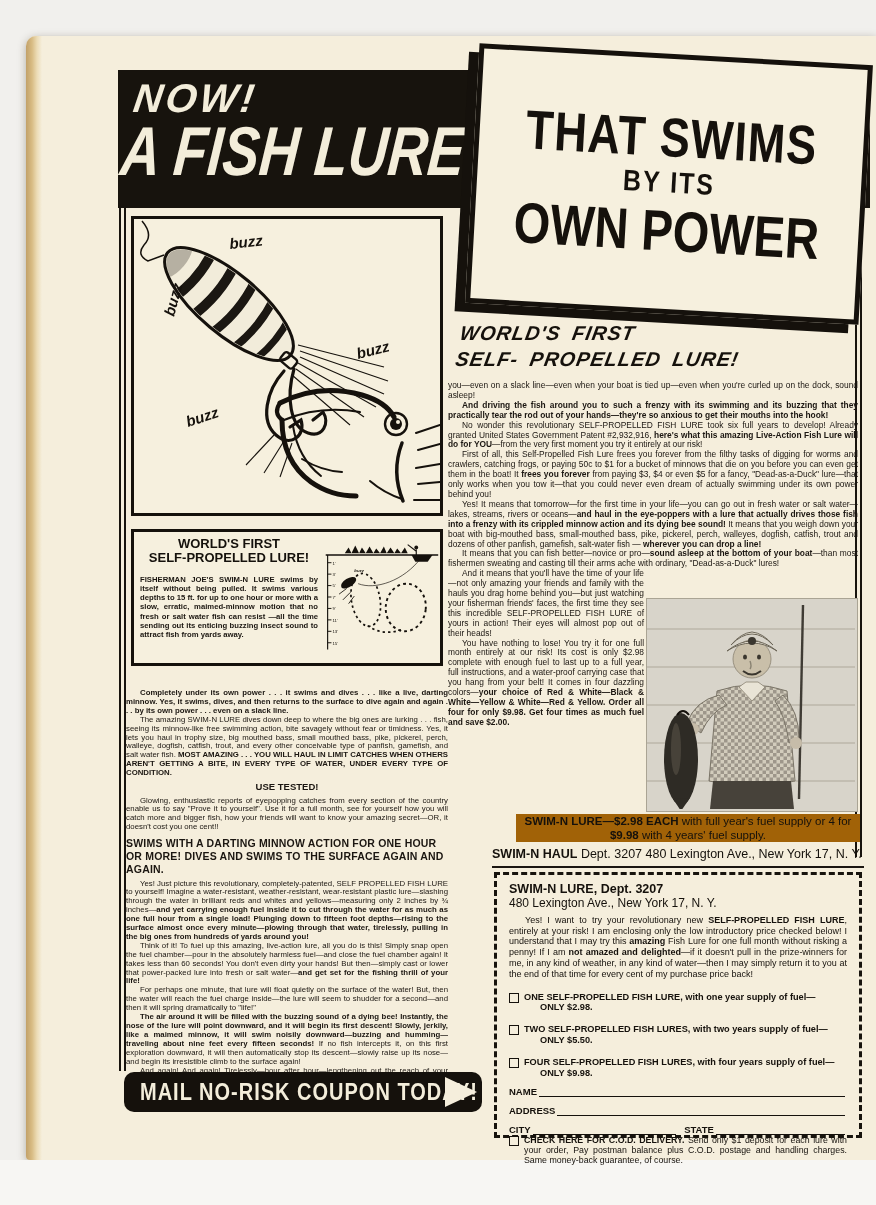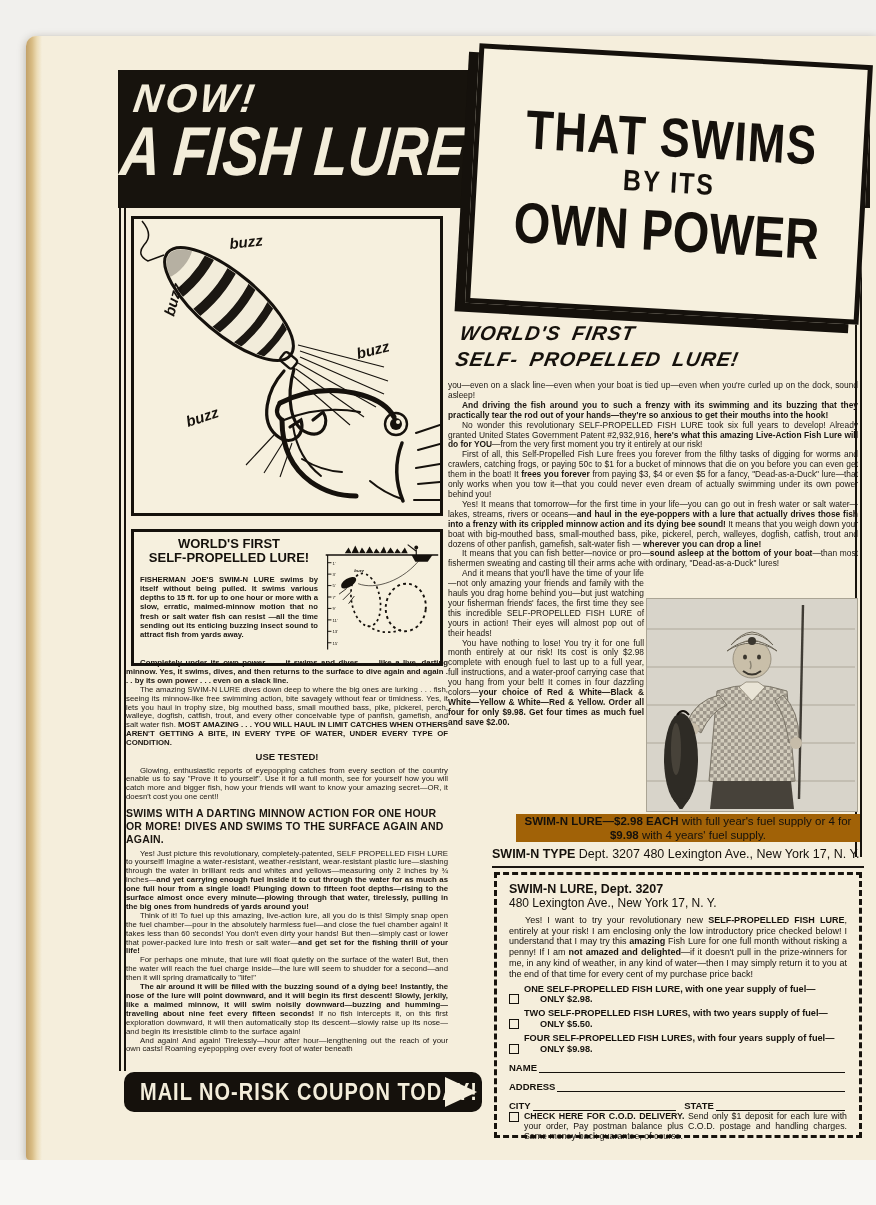--- a/index.html
+++ b/index.html
@@ -31,21 +31,21 @@
   
   .illu-box{position:absolute;left:131px;top:216px;width:312px;height:300px;background:#f6f0de;
             border:3px solid #15110c;box-sizing:border-box;z-index:2;}
   .info-box{position:absolute;left:131px;top:529px;width:312px;height:137px;background:#f6f0de;
             border:3px solid #15110c;box-sizing:border-box;display:flex;padding:5px 4px 4px 6px;z-index:2;}
   .info-text{width:178px;flex:none;}
   .info-title{text-align:center;font:900 13px/1.1 "Liberation Sans",sans-serif;color:#15110c;}
   .info-body{margin-top:9px;font:700 7.7px/1.2 "Liberation Sans",sans-serif;text-align:justify;color:#1b1611;}
   .info-diagram{flex:1;padding-left:2px;}
   
-  .lcol{position:absolute;left:126px;top:659px;width:322px;height:398px;overflow:hidden;
+  .lcol{position:absolute;left:126px;top:689px;width:322px;height:398px;overflow:hidden;
         font:400 7.8px/8.9px "Liberation Sans",sans-serif;text-align:justify;z-index:2;}
   .lcol p,.rcol p{margin:0;text-indent:14px;}
   .h-use{font:700 9.5px/1.1 "Liberation Sans",sans-serif;text-align:center;margin:4px 0;text-indent:0;}
   .h-swims{font:700 10.5px/1.25 "Liberation Sans",sans-serif;text-align:left;margin:5px 0 3px 0;text-indent:0;letter-spacing:.2px;}
   .subhead{position:absolute;left:458px;top:320px;z-index:2;color:#15110c;
         font:italic 900 20px/1.3 "Liberation Sans",sans-serif;letter-spacing:1px;word-spacing:5px;transform:skewX(-10deg);}
   .rcol{position:absolute;left:448px;top:381px;width:410px;height:430px;overflow:hidden;
         font:400 8.4px/9.9px "Liberation Sans",sans-serif;text-align:justify;z-index:2;}
   .rcol .noindent{text-indent:0;}
   .narrow{width:196px;}
@@ -55,21 +55,21 @@
   .price{position:absolute;left:516px;top:814px;width:344px;z-index:4;background:#a16207;text-align:center;
          font:400 11.5px/1.22 "Liberation Sans",sans-serif;color:#15110c;}
   .addr-line{position:absolute;left:492px;top:847px;width:372px;z-index:4;font:400 12.5px/1.2 "Liberation Sans",sans-serif;
          color:#15110c;border-bottom:2px solid #1b1611;padding-bottom:4px;}
   
   .coupon{position:absolute;left:494px;top:872px;width:368px;height:266px;border:3px dashed #17130d;
           box-sizing:border-box;padding:7px 12px 5px 12px;z-index:2;color:#15110c;}
   .c-name{font:700 12.5px/1.15 "Liberation Sans",sans-serif;}
   .c-addr{font:400 12px/1.2 "Liberation Sans",sans-serif;}
   .c-body{margin-top:4px;font:400 9px/10.8px "Liberation Sans",sans-serif;text-align:justify;text-indent:16px;}
-  .opt{display:flex;align-items:flex-end;margin-top:4px;font:700 9.2px/10.4px "Liberation Sans",sans-serif;}
+  .opt{display:flex;align-items:flex-start;margin-top:12px;font:700 9.2px/10.4px "Liberation Sans",sans-serif;}
   .optbody{flex:1;}
   .optprice{margin-left:16px;}
   .cbox{flex:none;width:8px;height:8px;border:1.4px solid #15110c;margin:1px 5px 0 0;background:#f5eedc;}
   .frow{display:flex;align-items:flex-end;margin-top:9px;font:700 9.5px/1 "Liberation Sans",sans-serif;}
   .fline{flex:1;border-bottom:1.5px solid #15110c;height:9px;margin:0 2px;}
   .fline.short{flex:.9;}
   .statelbl{margin-left:6px;}
   .cod{display:flex;align-items:flex-start;font:400 8.8px/10.2px "Liberation Sans",sans-serif;text-align:justify;}
   
   .banner{position:absolute;left:124px;top:1072px;width:358px;height:40px;background:#15110c;z-index:2;border-radius:10px;}
@@ -269,21 +269,21 @@
       <path d="M84 46 Q105 24 126 46 Q116 34 105 33 Q94 34 84 46 Z" fill="#ece7d9" stroke="#6b6557"></path>
       <circle cx="105" cy="42" r="4" fill="#3a362e"></circle>
       <ellipse cx="98" cy="58" rx="2" ry="2.6" fill="#3a362e"></ellipse>
       <ellipse cx="112" cy="58" rx="2" ry="2.6" fill="#3a362e"></ellipse>
       <path d="M103 62 q2 5 0 8" fill="none" stroke="#8a8372" stroke-width="1.4"></path>
       <path d="M96 72 Q105 79 114 72" fill="none" stroke="#3a362e" stroke-width="2"></path>
     </svg>
   </div>
 
   <div class="price"><b>SWIM-N LURE—$2.98 EACH</b> with full year's fuel supply or 4 for <b>$9.98</b> with 4 years' fuel supply.</div>
-  <div class="addr-line"><b>SWIM-N TYPE</b> Dept. 3207  480 Lexington Ave., New York 17, N. Y.</div>
+  <div class="addr-line"><b>SWIM-N HAUL</b> Dept. 3207  480 Lexington Ave., New York 17, N. Y.</div>
 
   <div class="coupon">
     <div class="c-name">SWIM-N LURE, Dept. 3207</div>
     <div class="c-addr">480 Lexington Ave., New York 17, N. Y.</div>
     <div class="c-body">Yes! I want to try your revolutionary new <b>SELF-PROPELLED FISH LURE</b>, entirely at your risk! I am enclosing only the low introductory price checked below! I understand that I may try this <b>amazing</b> Fish Lure for one full month without risking a penny! If I am <b>not amazed and delighted</b>—if it doesn't pull in the prize-winners for me, in any kind of weather, in any kind of water—then I may simply return it to you at the end of that time for every cent of my purchase price back!</div>
     <div class="opt">
       <span class="cbox"></span>
       <span class="optbody"><span>ONE SELF-PROPELLED FISH LURE,  with one year supply of fuel—</span>
         <div class="optprice">ONLY $2.98.</div></span>
     </div>

